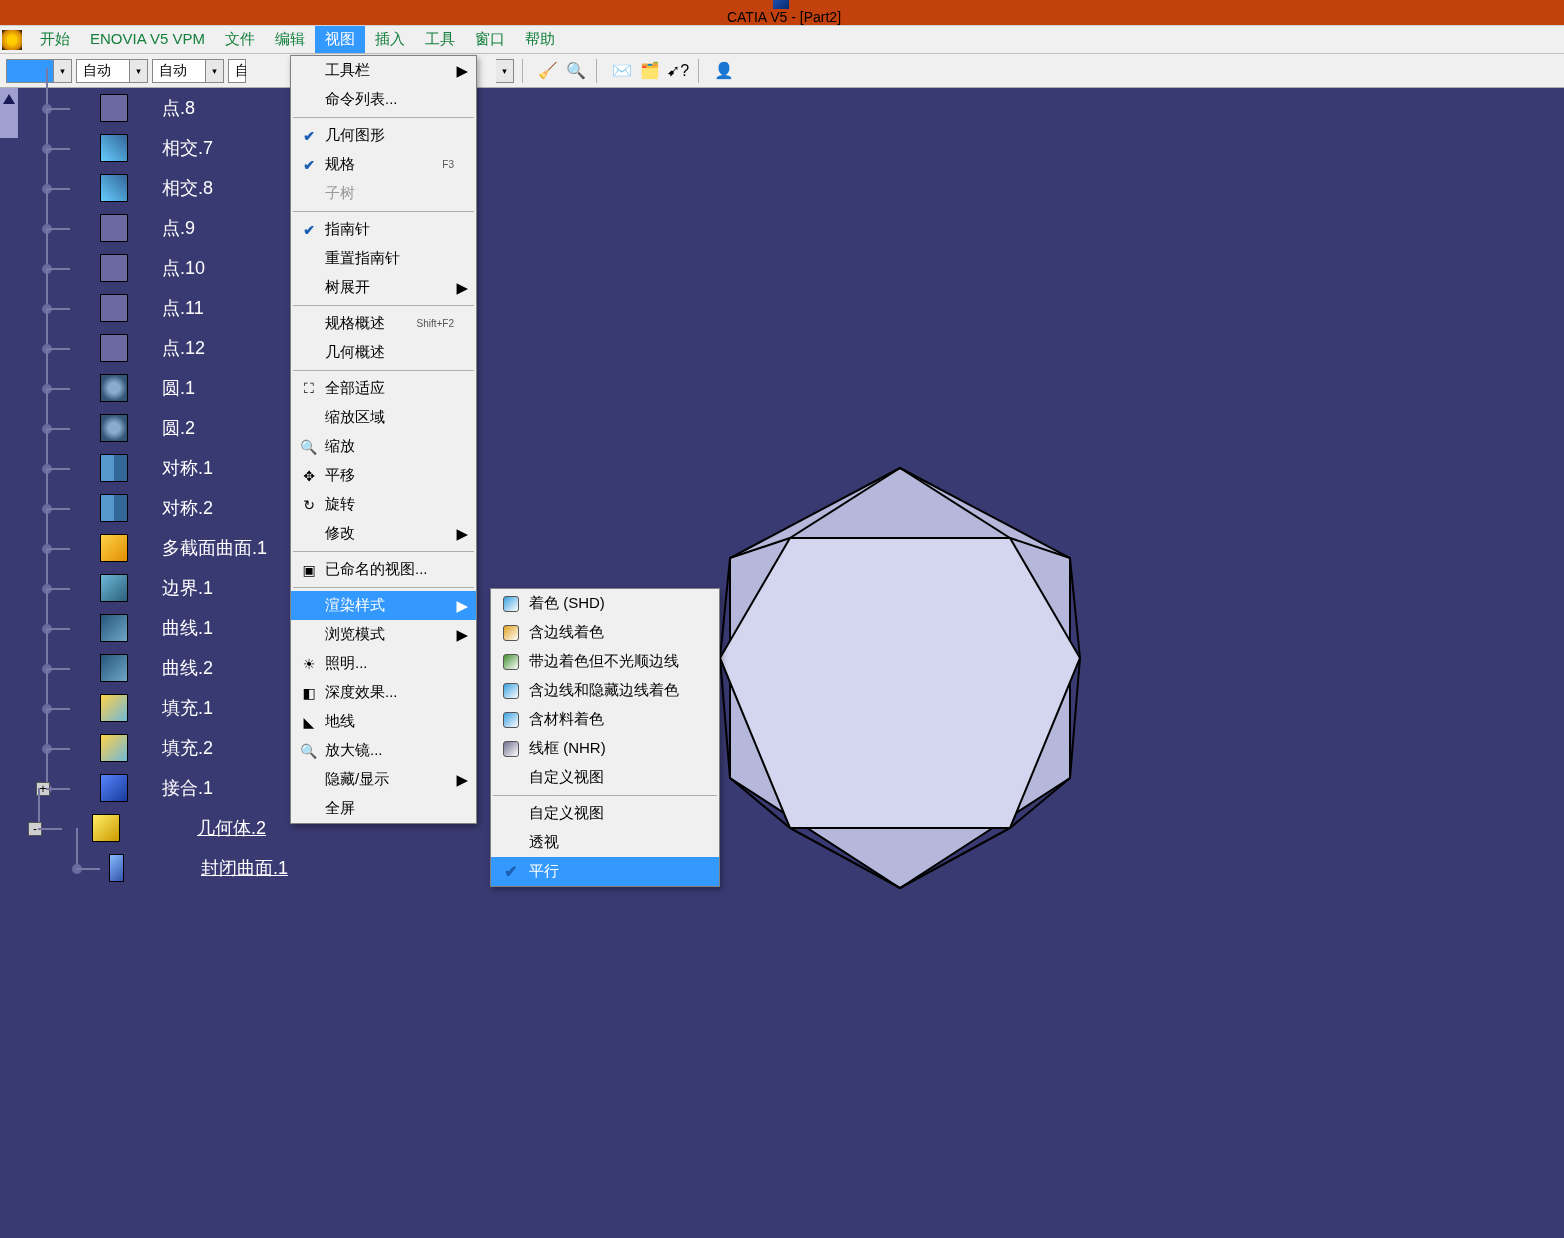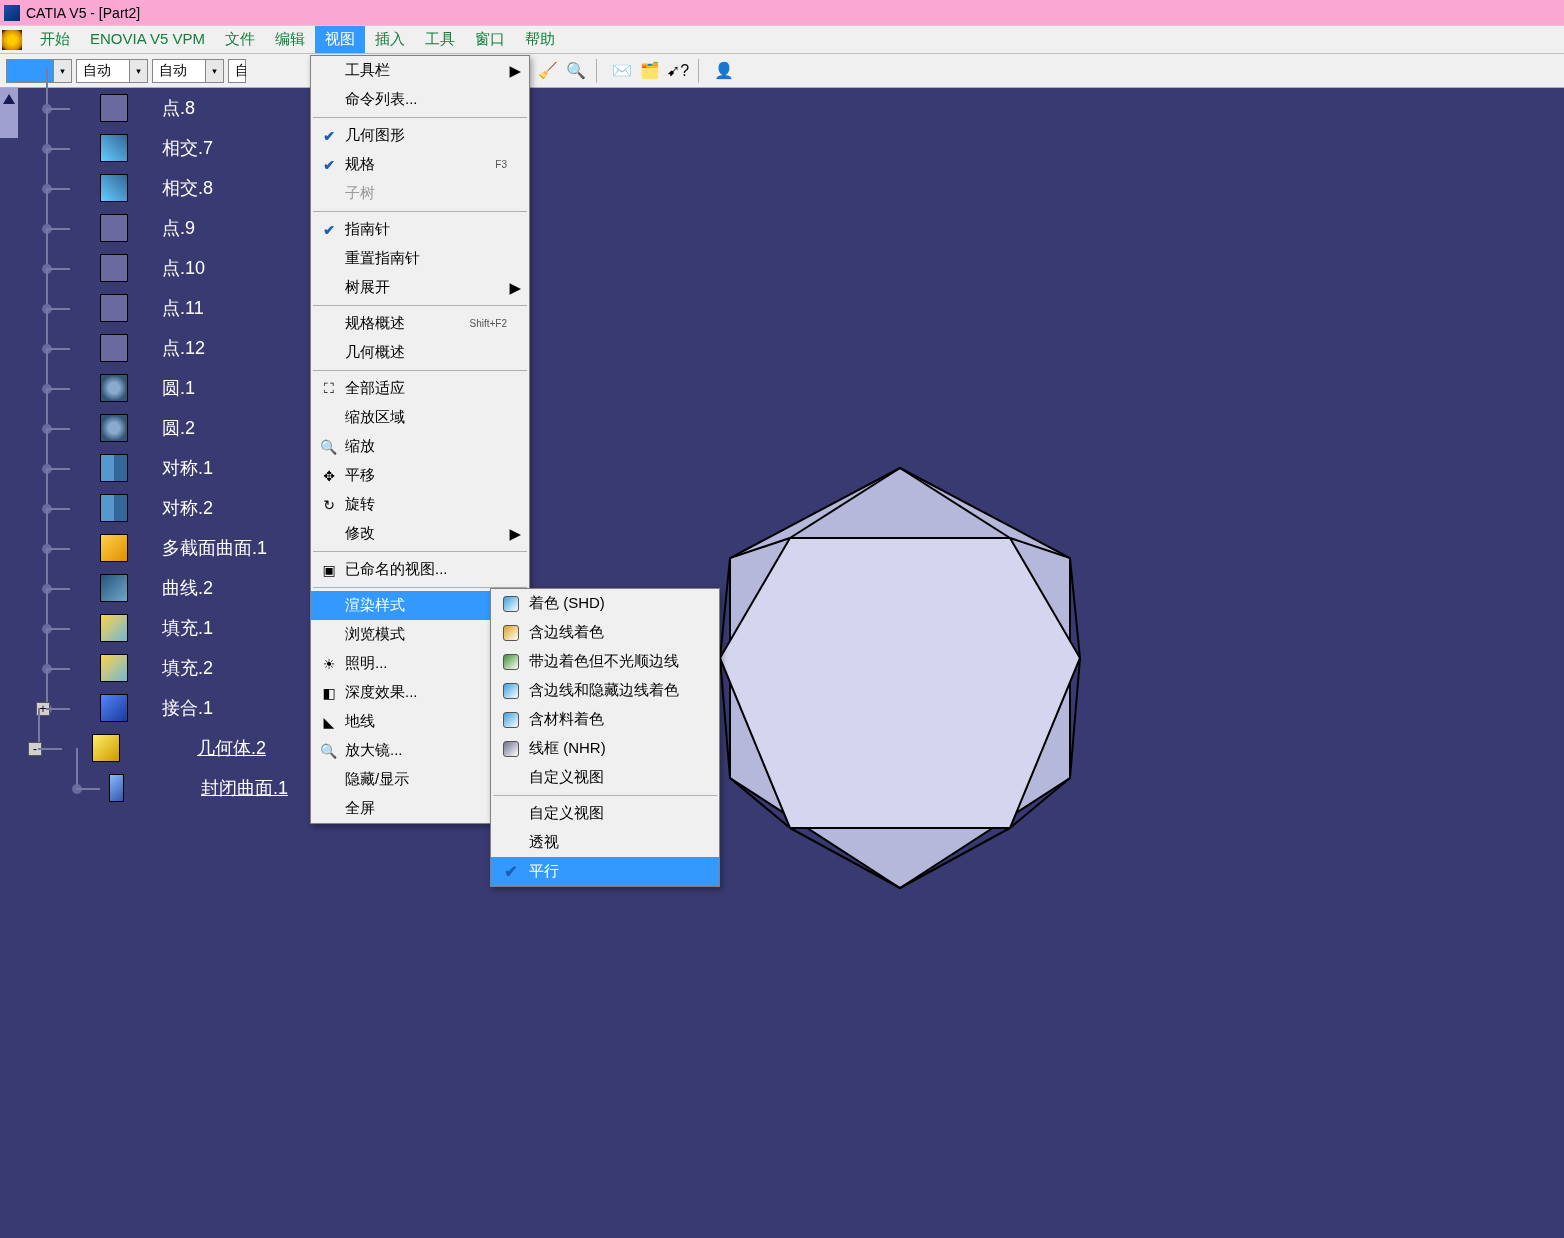--- a/index.html
+++ b/index.html
@@ -1,19 +1,19 @@
 <!DOCTYPE html>
 <html><head>
 <meta charset="utf-8">
 <style>
 * { box-sizing: border-box; margin: 0; padding: 0; font-family: "Microsoft YaHei", "SimSun", sans-serif; }
 html, body { width: 1564px; height: 1238px; overflow: hidden; background: #fff; }
 
 
-.titlebar { height: 26px; background: #f9a8d4; display: flex; align-items: center; padding-left: 4px; border-bottom: 1px solid #d0d0d0; }
+.titlebar { height: 26px; background: #c2410c; display: flex; align-items: center; padding-left: 4px; border-bottom: 1px solid #d0d0d0; flex-direction: column; }
 .titlebar .app-icon { width: 16px; height: 16px; background: linear-gradient(135deg,#1a4fb0 0%,#0b2a6a 100%); margin-right: 6px; }
 .titlebar .title-text { font-size: 14px; color: #000; }
 
 
 .menubar { height: 28px; background: #f0f0f0; display: flex; align-items: center; padding-left: 2px; border-bottom: 1px solid #c0c0c0; }
 .menubar .menu-logo { width: 20px; height: 20px; background: radial-gradient(circle,#ffcc00 30%,#d88800 70%,#000 100%); margin-right: 8px; }
 .menubar .menu-item { padding: 4px 10px; font-size: 15px; color: #15803d; cursor: default; }
 .menubar .menu-item.active { background: #3399ff; color: #fff; }
 
 
@@ -52,21 +52,21 @@
 .tree-row .node-icon.body { background: linear-gradient(135deg,#ffee66,#cc9900);}
 .tree-row .node-icon.close { background: linear-gradient(135deg,#88bbff,#3355aa);}
 .tree-row .label { white-space: nowrap; }
 .tree-row .label.ul { text-decoration: underline; margin-left: 43px; }
 .tree-row.indent1 { margin-left: 30px; }
 .tree-row.bodyrow { margin-left: -8px; }
 .tree-row .std-exp, .tree-row .std-col { position:absolute; left: 8px; top: 14px; width:14px; height:14px; background:#d0d0d0; border:1px solid #555; font-size:12px; line-height:12px; text-align:center; color:#000;}
 
 
 .menu-panel { position: absolute; background: #f0f0f0; border: 1px solid #808080; box-shadow: 2px 3px 6px rgba(0,0,0,.35); }
-.view-menu { left: 290px; top: 55px; width: 220px; margin-left: 20px; }
+.view-menu { left: 290px; top: 55px; width: 187px; }
 .menu-row { display: flex; align-items: center; height: 29px; font-size: 15px; padding: 0 8px 0 6px; position: relative; }
 .menu-row .mi-icon { width: 24px; display:flex; justify-content:center; font-size:14px;}
 .menu-row .mi-label { flex: 1; padding-left: 4px;}
 .menu-row .mi-accel { color:#555; font-size:10px;}
 .menu-row .mi-arrow { width: 14px; text-align:right;}
 .menu-row.disabled { color:#9a9a9a; }
 .menu-row.highlight { background:#3399ff; color:#fff; }
 .menu-row.highlight .mi-accel { color:#fff;}
 .menu-sep { height: 1px; background:#b0b0b0; margin: 3px 2px; }
 .check { color:#1a5fb4; font-weight:bold; }
@@ -214,20 +214,34 @@
         </div>
         <div class="node-icon sym"></div>
         <div class="label">对称.2</div>
       </div>
       <div class="tree-row">
         <div class="branch">
           <div class="knot"></div>
         </div>
         <div class="node-icon multi"></div>
         <div class="label">多截面曲面.1</div>
+      </div>
+      <div class="tree-row">
+        <div class="branch">
+          <div class="knot"></div>
+        </div>
+        <div class="node-icon bnd"></div>
+        <div class="label">边界.1</div>
+      </div>
+      <div class="tree-row">
+        <div class="branch">
+          <div class="knot"></div>
+        </div>
+        <div class="node-icon curve"></div>
+        <div class="label">曲线.1</div>
       </div>
       <div class="tree-row">
         <div class="branch">
           <div class="knot"></div>
         </div>
         <div class="node-icon curve"></div>
         <div class="label">曲线.2</div>
       </div>
       <div class="tree-row">
         <div class="branch">

